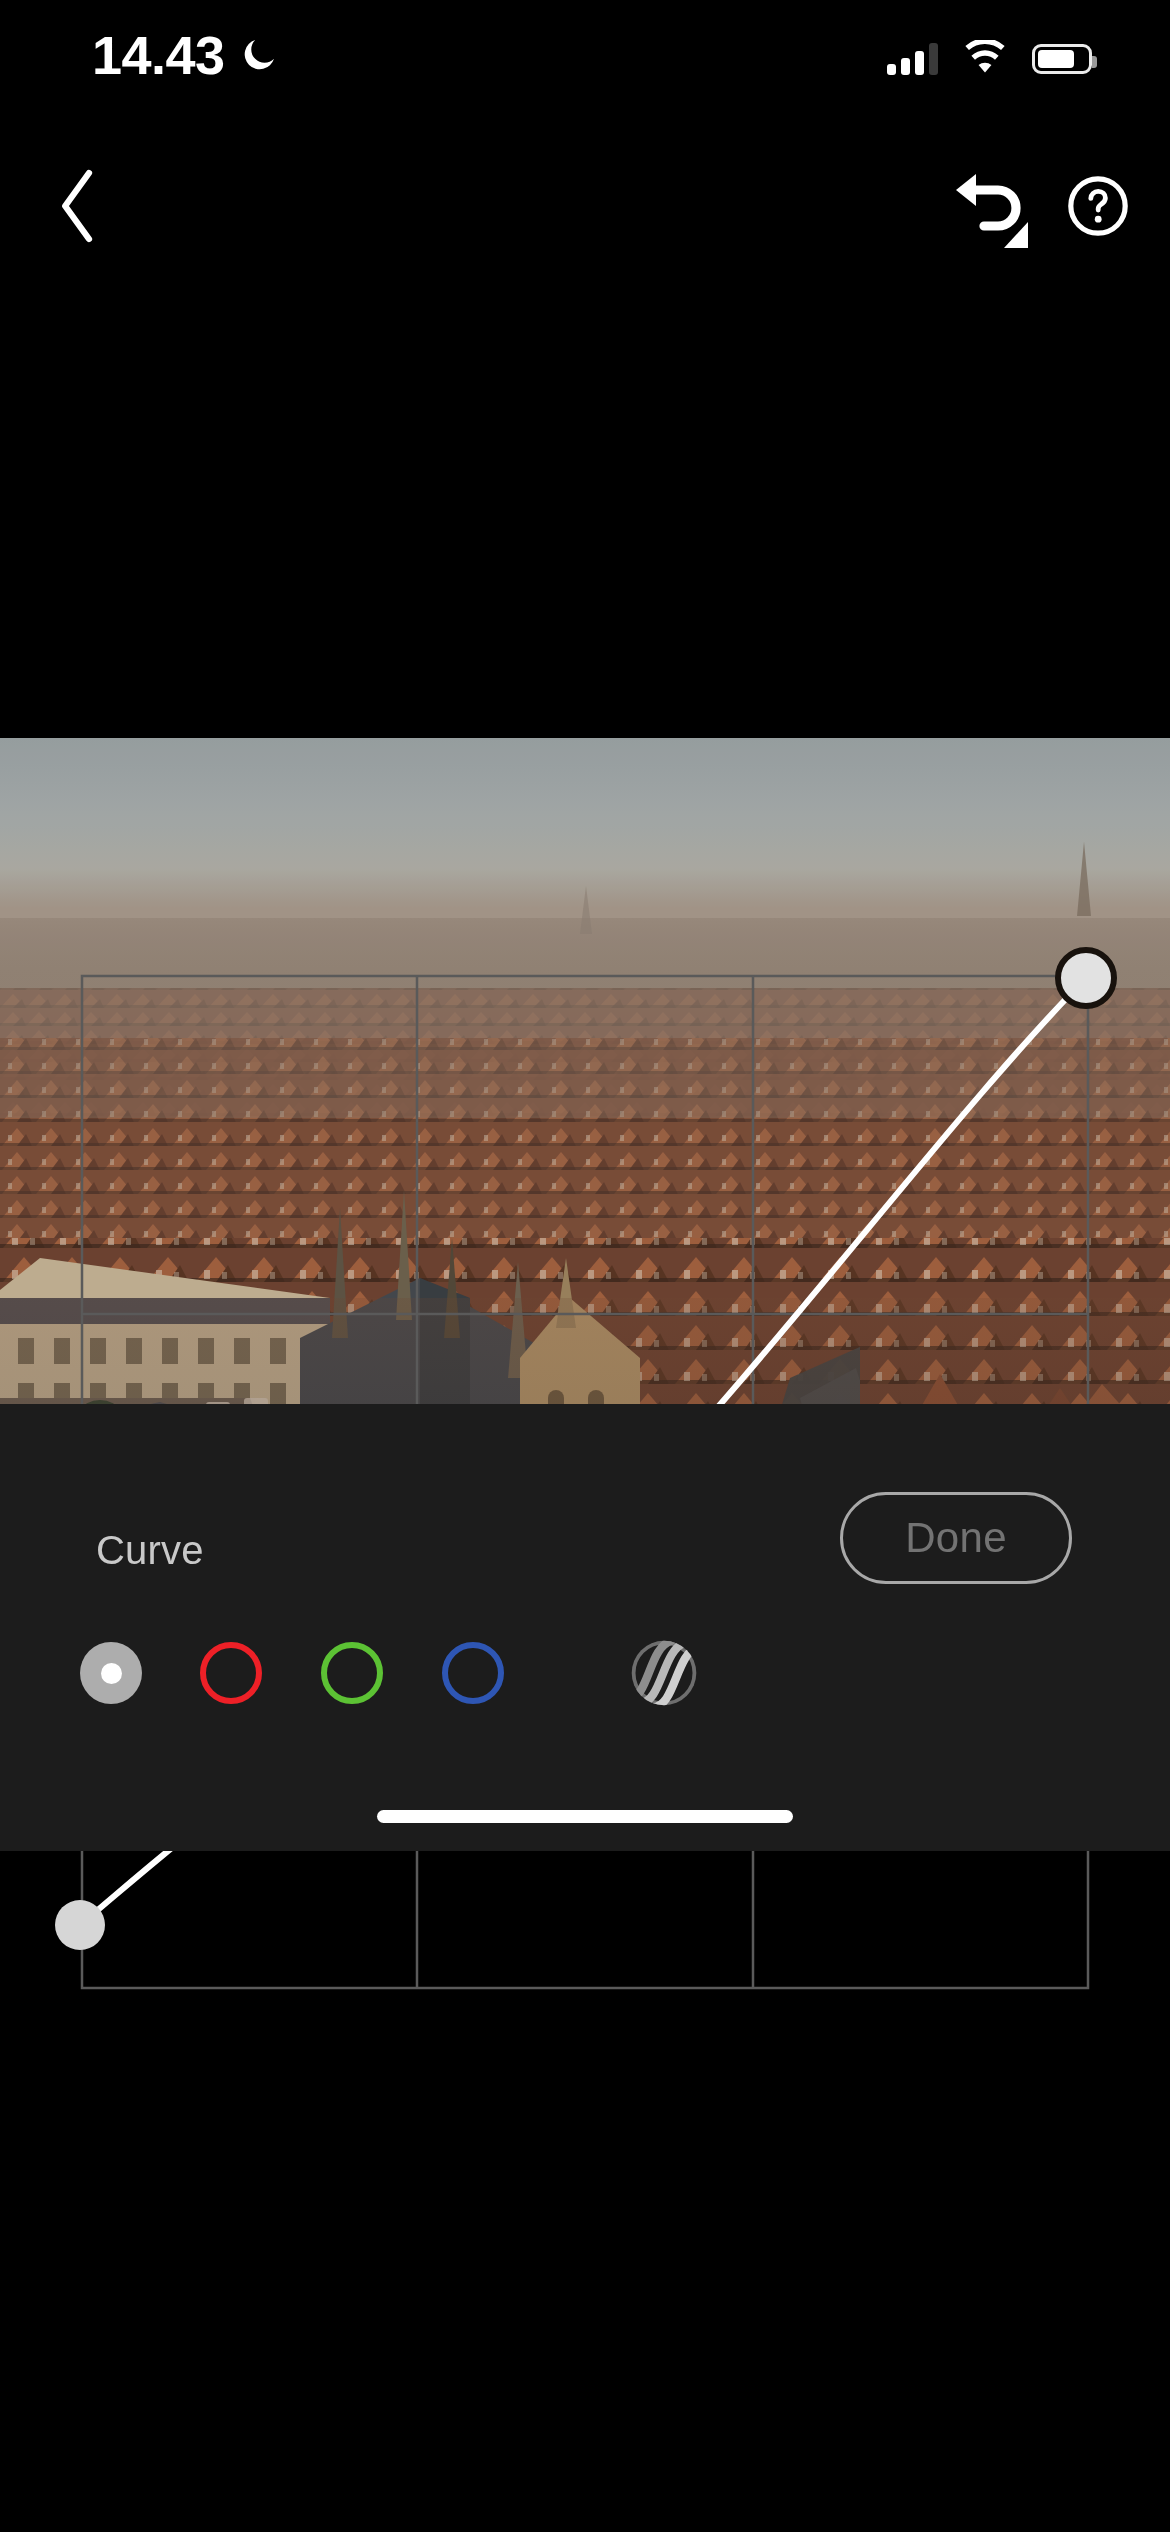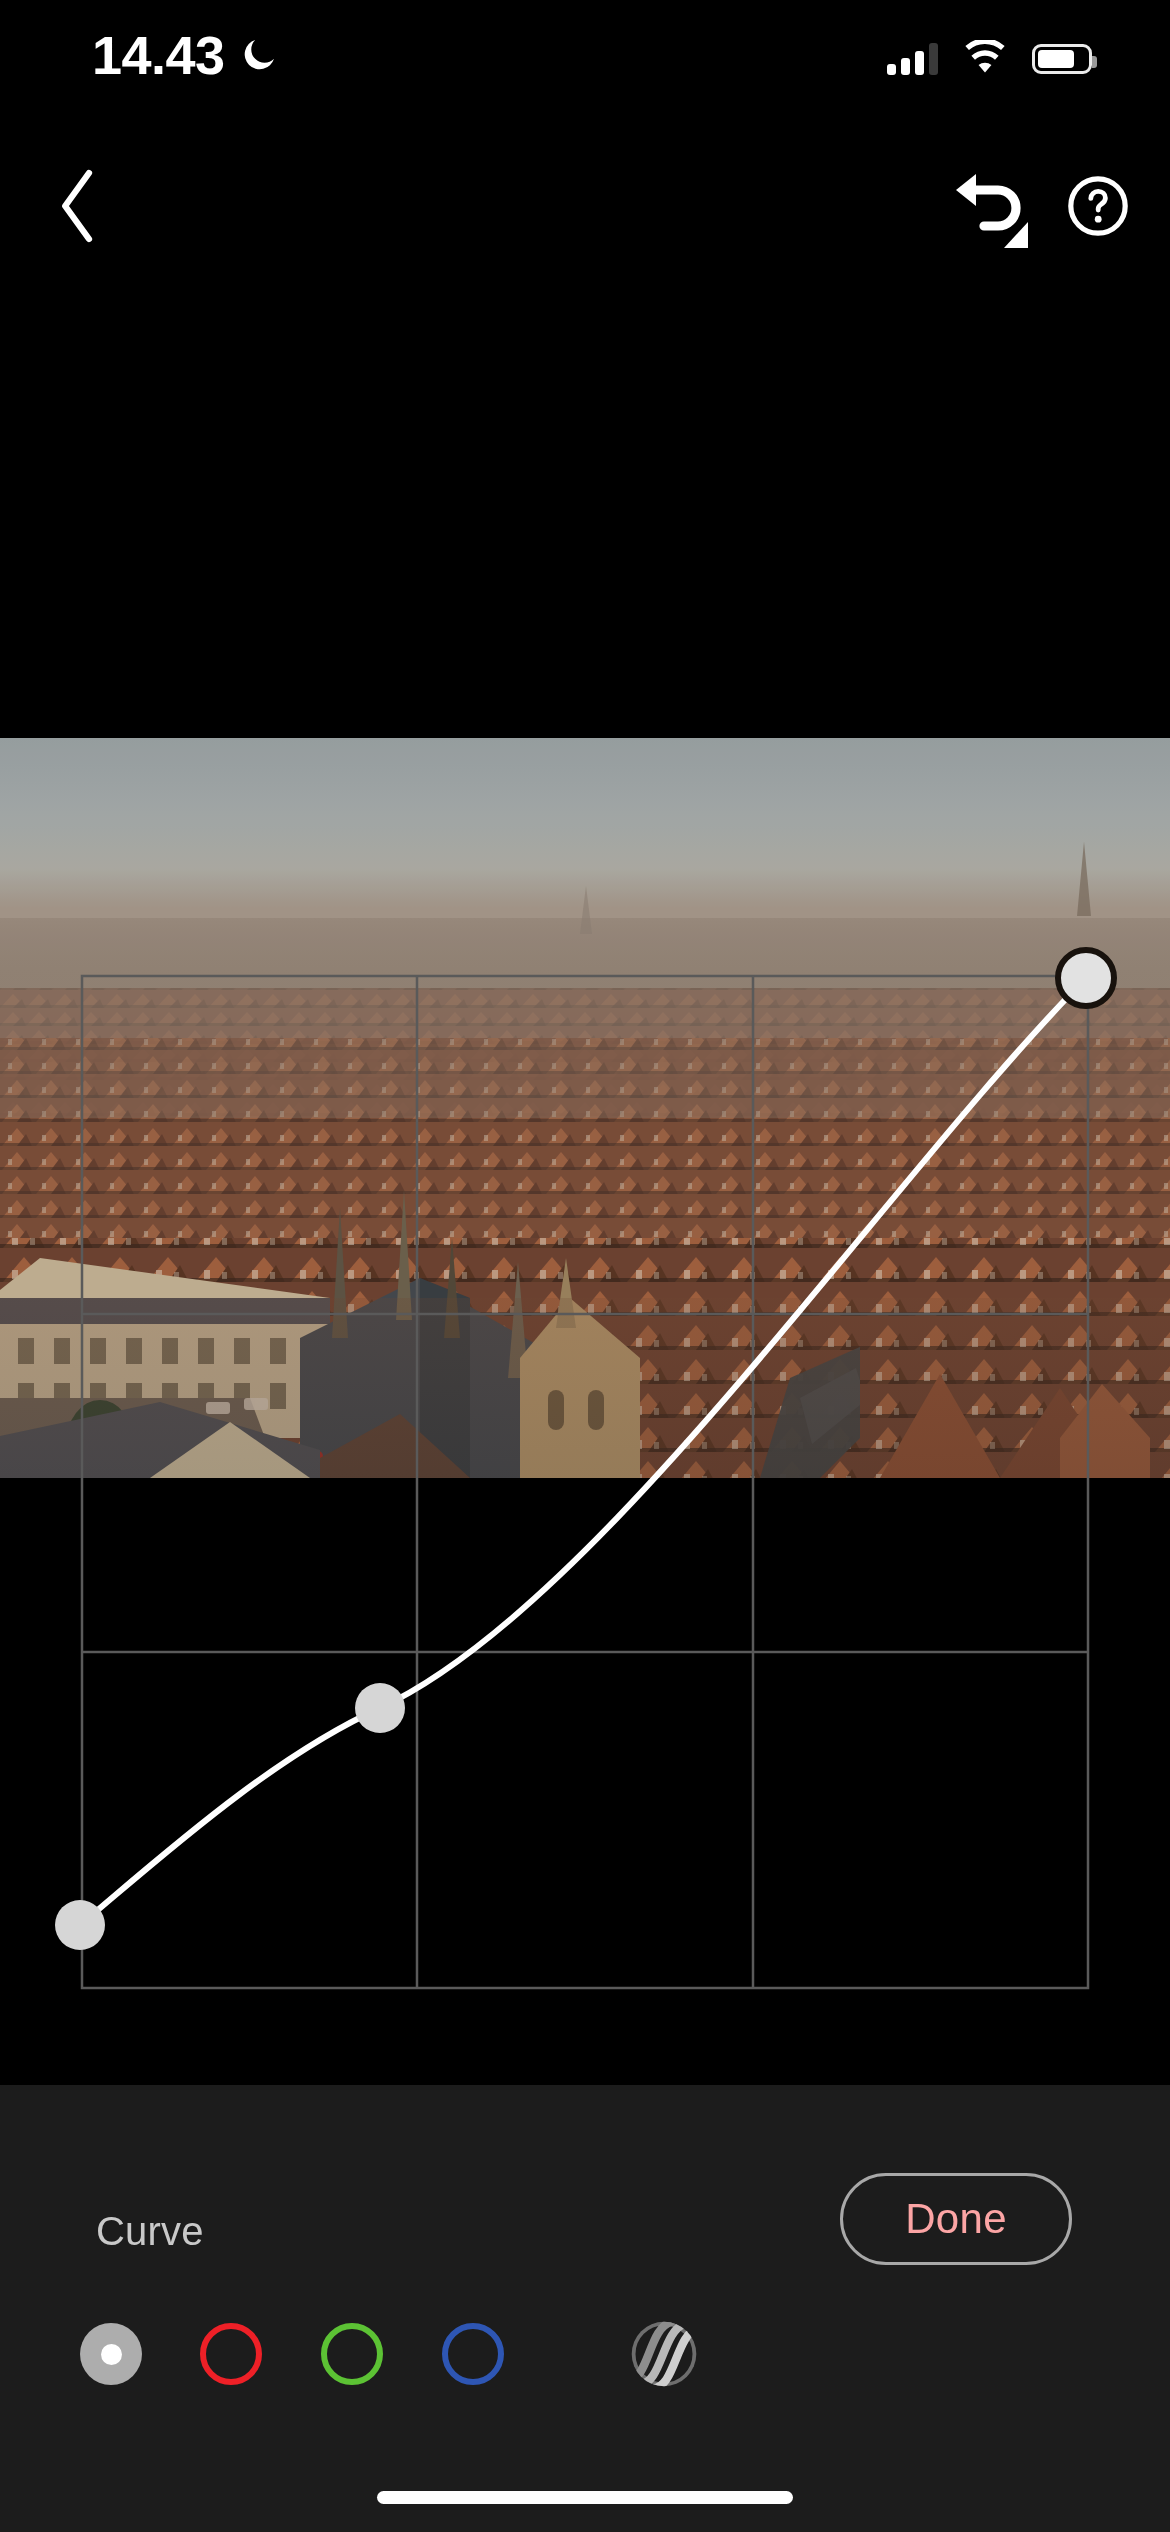--- a/index.html
+++ b/index.html
@@ -2,21 +2,21 @@
 <html><head>
 <meta charset="utf-8">
 <style>
   * { margin:0; padding:0; box-sizing:border-box; }
   html, body {
     width:1170px; height:2532px;
     background:#000;
     font-family:"Liberation Sans", sans-serif;
     overflow:hidden;
   }
-  #screen { position:relative; width:1170px; height:2532px; background:#000; }
+  #screen { position:relative; width:1170px; height:1851px; background:#000; }
 
   
   #status-bar {
     position:absolute; top:0; left:0; width:1170px; height:120px;
     color:#fff;
   }
   #status-time-wrap {
     position:absolute; left:92px; top:28px;
     display:flex; align-items:center; gap:14px;
   }
@@ -80,21 +80,21 @@
   }
   #curve-label {
     position:absolute; left:56px; top:124px;
     font-size:40px; color:#c9c9c9; letter-spacing:0.2px;margin-left:40px;
   }
   #done-button {
     position:absolute; right:98px; top:88px;
     width:232px; height:92px; border-radius:46px;
     border:3px solid #a8a8a8; background:transparent;
     display:flex; align-items:center; justify-content:center;
-    color:#fca5a5; font-size:42px; letter-spacing:0.3px;
+    color:#737373; font-size:42px; letter-spacing:0.3px;
   }
   #channel-row {
     position:absolute; left:0; top:230px; width:1170px; height:120px;
   }
   .channel-swatch {
     position:absolute; top:0; width:78px; height:78px;
     display:flex; align-items:center; justify-content:center;
   }
   .ring {
     width:62px; height:62px; border-radius:50%;

